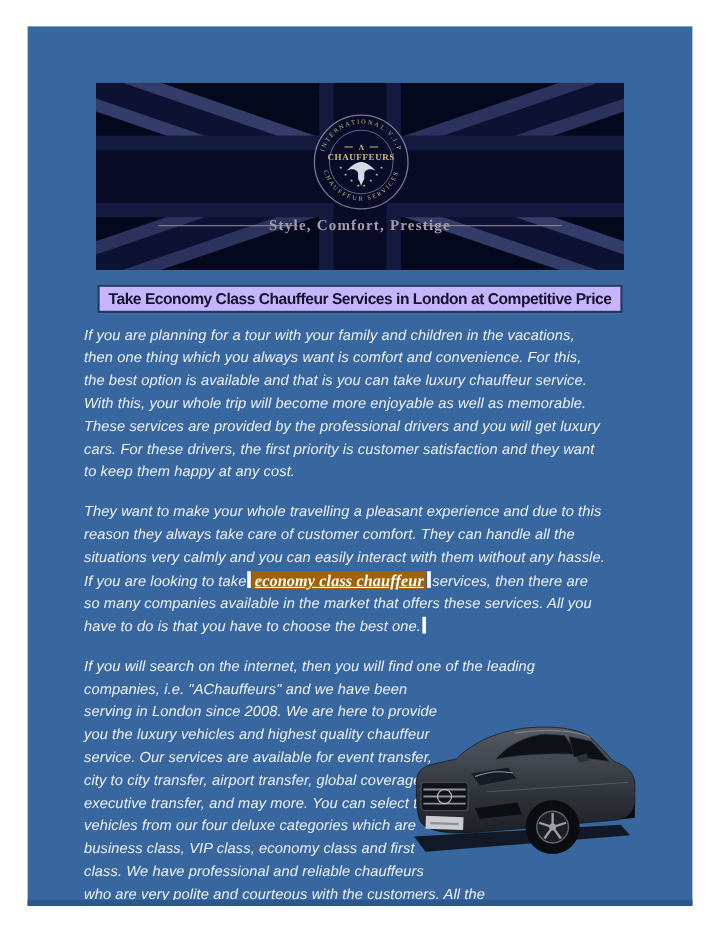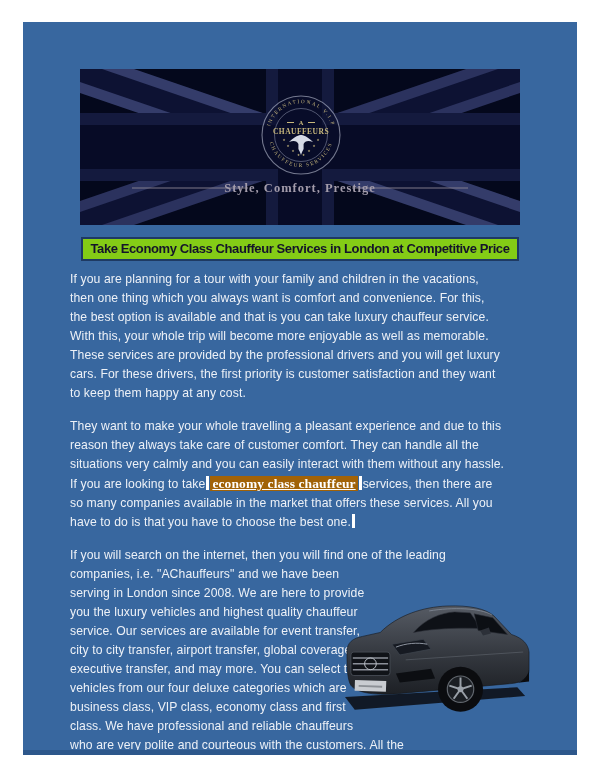--- a/index.html
+++ b/index.html
@@ -10,27 +10,27 @@
     background:#38679f; box-sizing:border-box;
     border-bottom:5px solid #2d578b;
     overflow:hidden;
   }
 
   .banner { margin:47px 0 0 57px; width:440px; height:156px; display:block; }
   .banner svg { display:block; width:440px; height:156px; }
 
   .title-row { text-align:center; margin:12px 8px 0 8px; }
   .title-box {
-    display:inline-block; background:#84cc16; color:#14142a;
+    display:inline-block; background:#c4b5fd; color:#14142a;
     border:2px solid #1e3a63; padding:2px 7px 3px 7px;
     font-weight:bold; font-size:13px; letter-spacing:-0.4px;
     white-space:nowrap;
   }
 
-  .content { padding:9px 72px 0 47px; }
+  .content { padding:9px 72px 0 47px;font-style:italic; }
   p.body {
     margin:0 0 14px 0; color:#edf1f7;
     font-size:12.2px; line-height:19px; letter-spacing:0.1px;
   }
 
   .cursor-bar {
     display:inline-block; width:3px; height:14px; background:#ffffff;
     vertical-align:-2px; margin:0 1px;
   }
   .link-selected {

